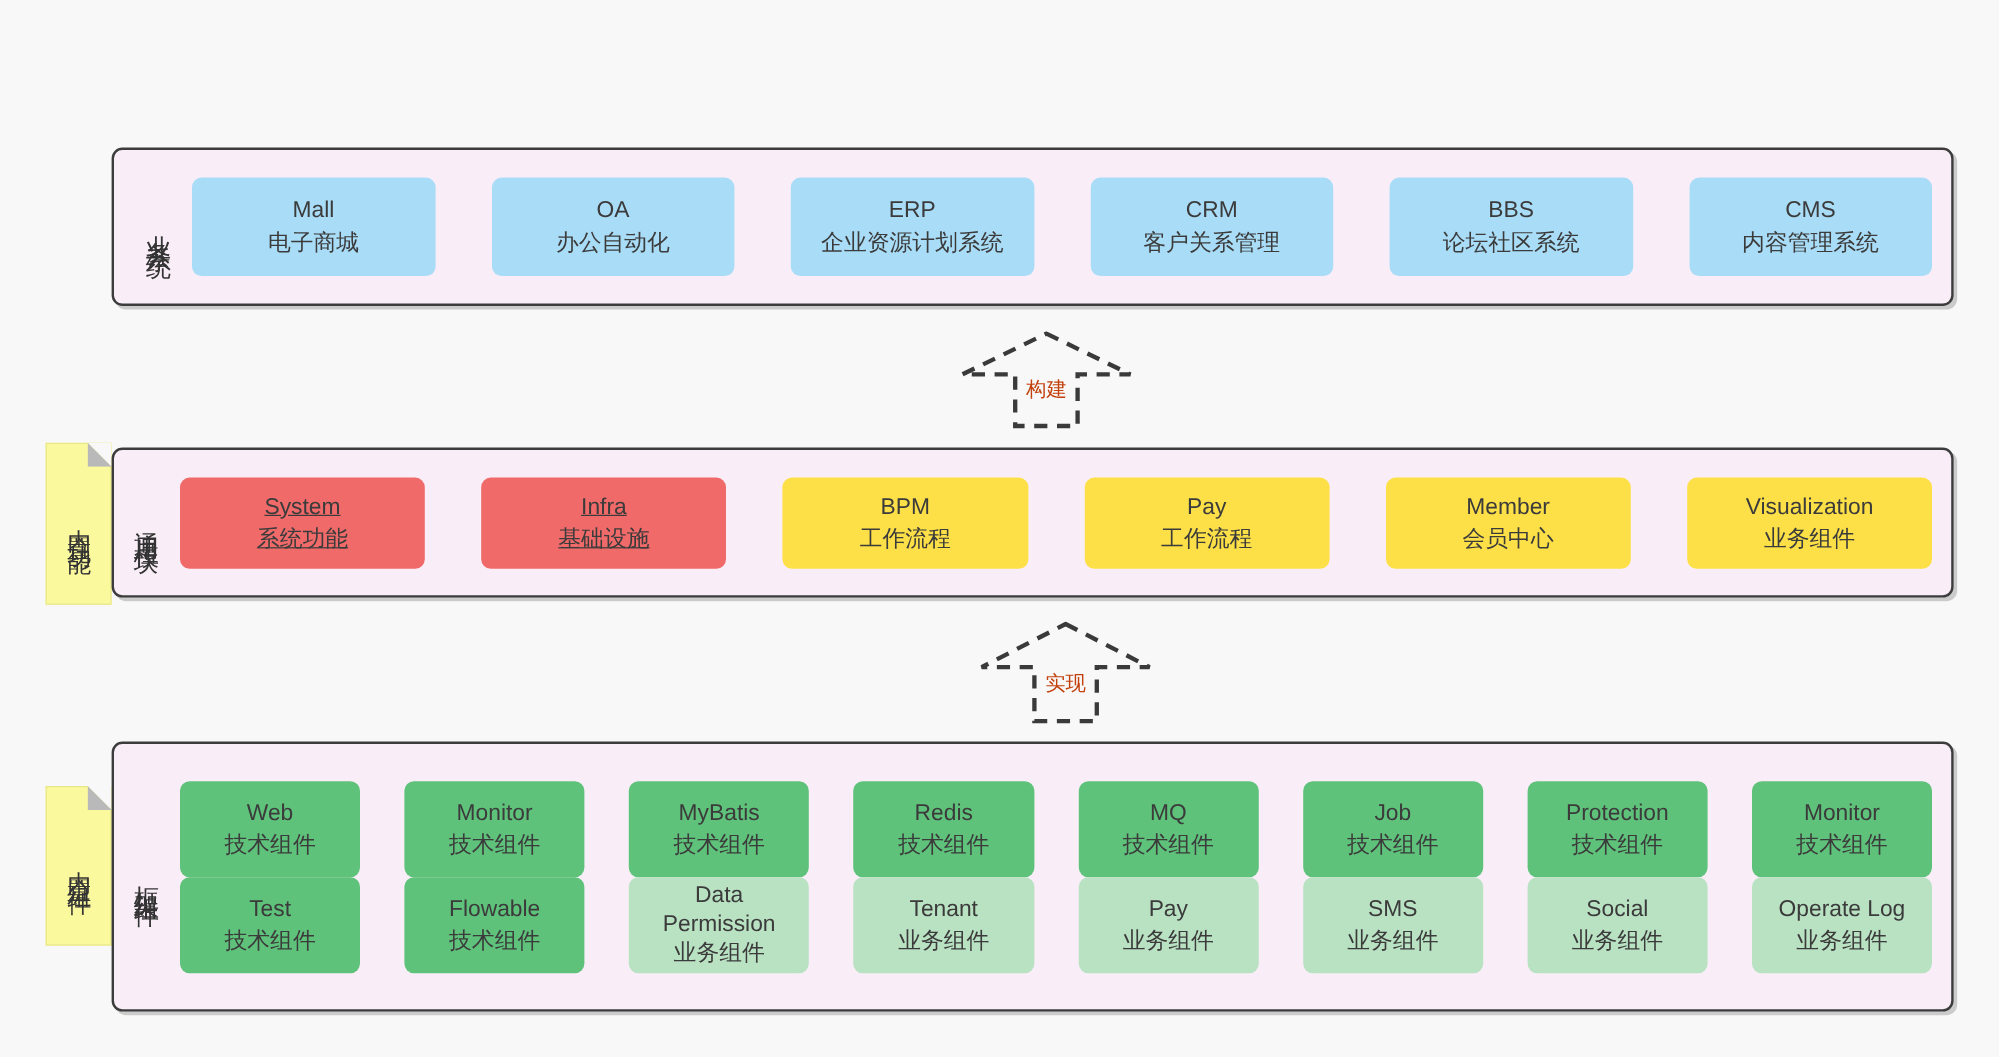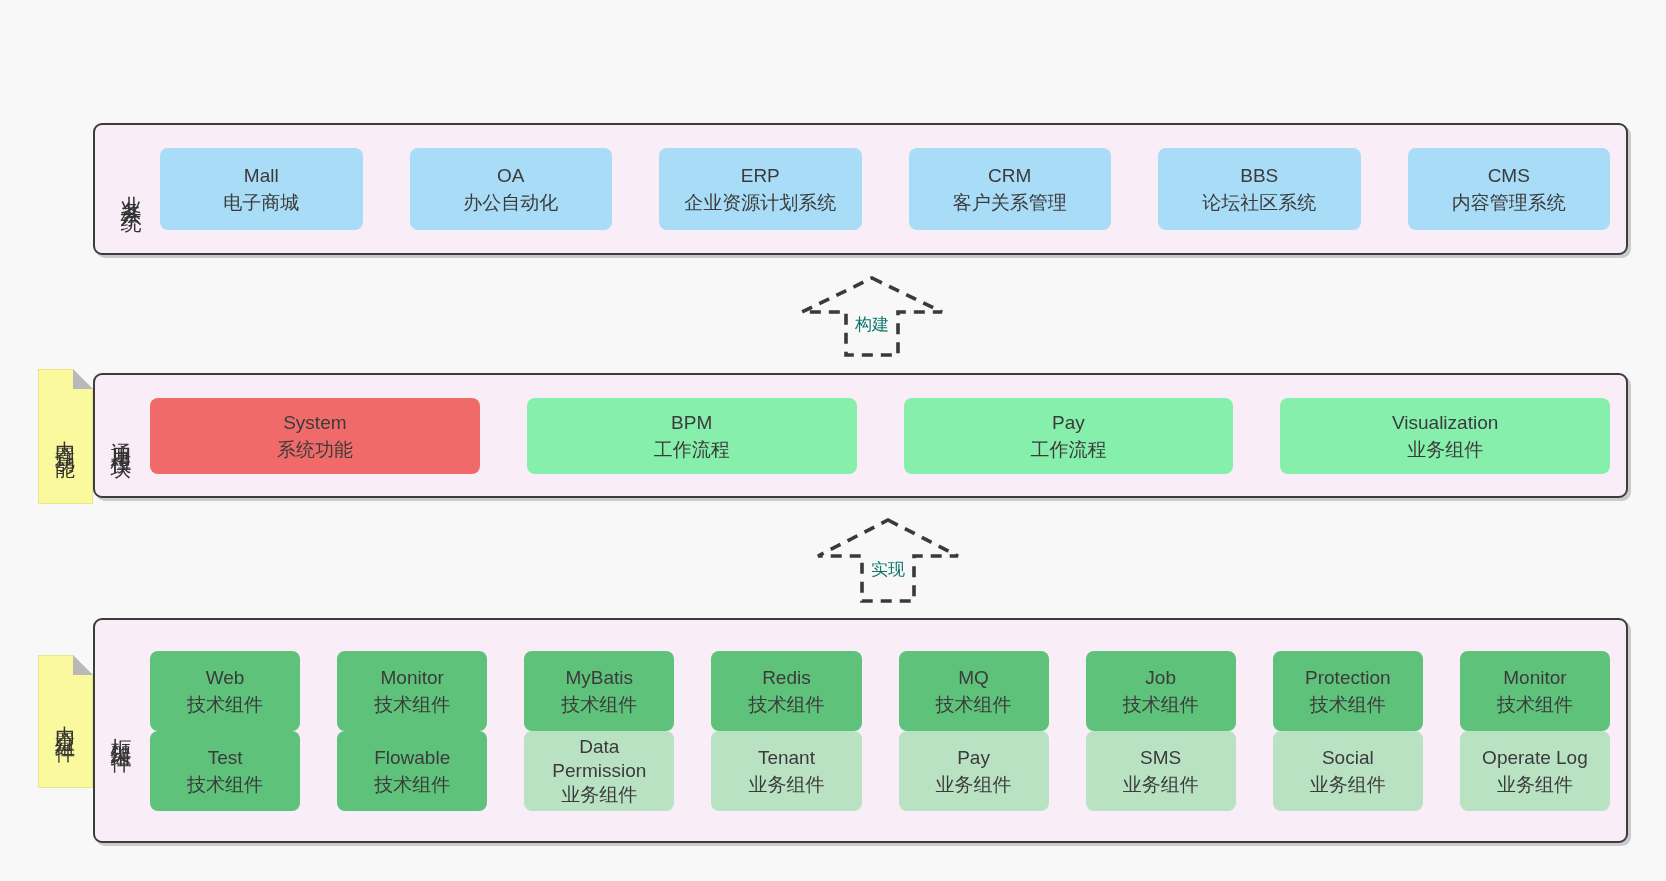--- a/index.html
+++ b/index.html
@@ -29,22 +29,22 @@
   .box-row8{display:flex;gap:37px;}
   .box{
     flex:1;border-radius:8px;min-width:0;
     display:flex;flex-direction:column;justify-content:center;align-items:center;
     text-align:center;font-size:19px;
   }
   .box div{line-height:27px;}
   .box.tight div{line-height:24px;}
   .h82{height:82px;} .h76{height:76px;} .h80{height:80px;}
   .blue{background:#a9dcf7;}
-  .red{background:#f16a6a;}
-  .pink{background:#86efac;}
+  .red{background:#f16a6a;text-decoration:underline;}
+  .pink{background:#fde047;}
   .green{background:#5fc27b;}
   .lightgreen{background:#b9e2c3;}
   .narrow-en{max-width:112px;}
   
   .sticky{
     position:absolute;left:38px;width:55px;z-index:1;
     background:#fbf99e;border:1px solid #e8e68a;box-sizing:border-box;
     display:flex;align-items:center;justify-content:center;
   }
   #sticky-features{top:369px;height:135px;}
@@ -58,21 +58,21 @@
   .arrow-wrap{position:absolute;width:146px;z-index:1;}
   #arrow-build{left:799px;top:276px;height:82px;}
   #arrow-implement{left:815px;top:518px;height:86px;}
   .arrow-wrap svg{display:block;}
   .arrow-label{
     position:absolute;left:0;width:100%;text-align:center;
   }
   #arrow-build .arrow-label{top:37px;}
   #arrow-implement .arrow-label{top:40px;}
   .arrow-label span{
-    background:#f8f8f8;padding:0 3px;font-size:17px;color:#0f766e;
+    background:#f8f8f8;padding:0 3px;font-size:17px;color:#c2410c;
   }
 </style>
 </head>
 <body>
 
 <div class="sticky" id="sticky-features">
   <span class="sticky-text">内置功能</span>
   <svg class="fold" width="20" height="20">
     <polygon points="0,0 20,0 20,20" fill="#f8f8f8"></polygon>
     <polygon points="0,0 20,20 0,20" fill="#b9b9b9"></polygon>
@@ -129,27 +129,35 @@
   </div>
 </div>
 
 <div class="band" id="band-modules">
   <div class="vlabel">通用模块</div>
   <div class="box-row">
     <div class="box red h76">
       <div>System</div>
       <div>系统功能</div>
     </div>
+    <div class="box red h76">
+      <div>Infra</div>
+      <div>基础设施</div>
+    </div>
     <div class="box pink h76">
       <div>BPM</div>
       <div>工作流程</div>
     </div>
     <div class="box pink h76">
       <div>Pay</div>
       <div>工作流程</div>
+    </div>
+    <div class="box pink h76">
+      <div>Member</div>
+      <div>会员中心</div>
     </div>
     <div class="box pink h76">
       <div>Visualization</div>
       <div>业务组件</div>
     </div>
   </div>
 </div>
 
 <div class="band" id="band-components">
   <div class="vlabel">框架组件</div>

